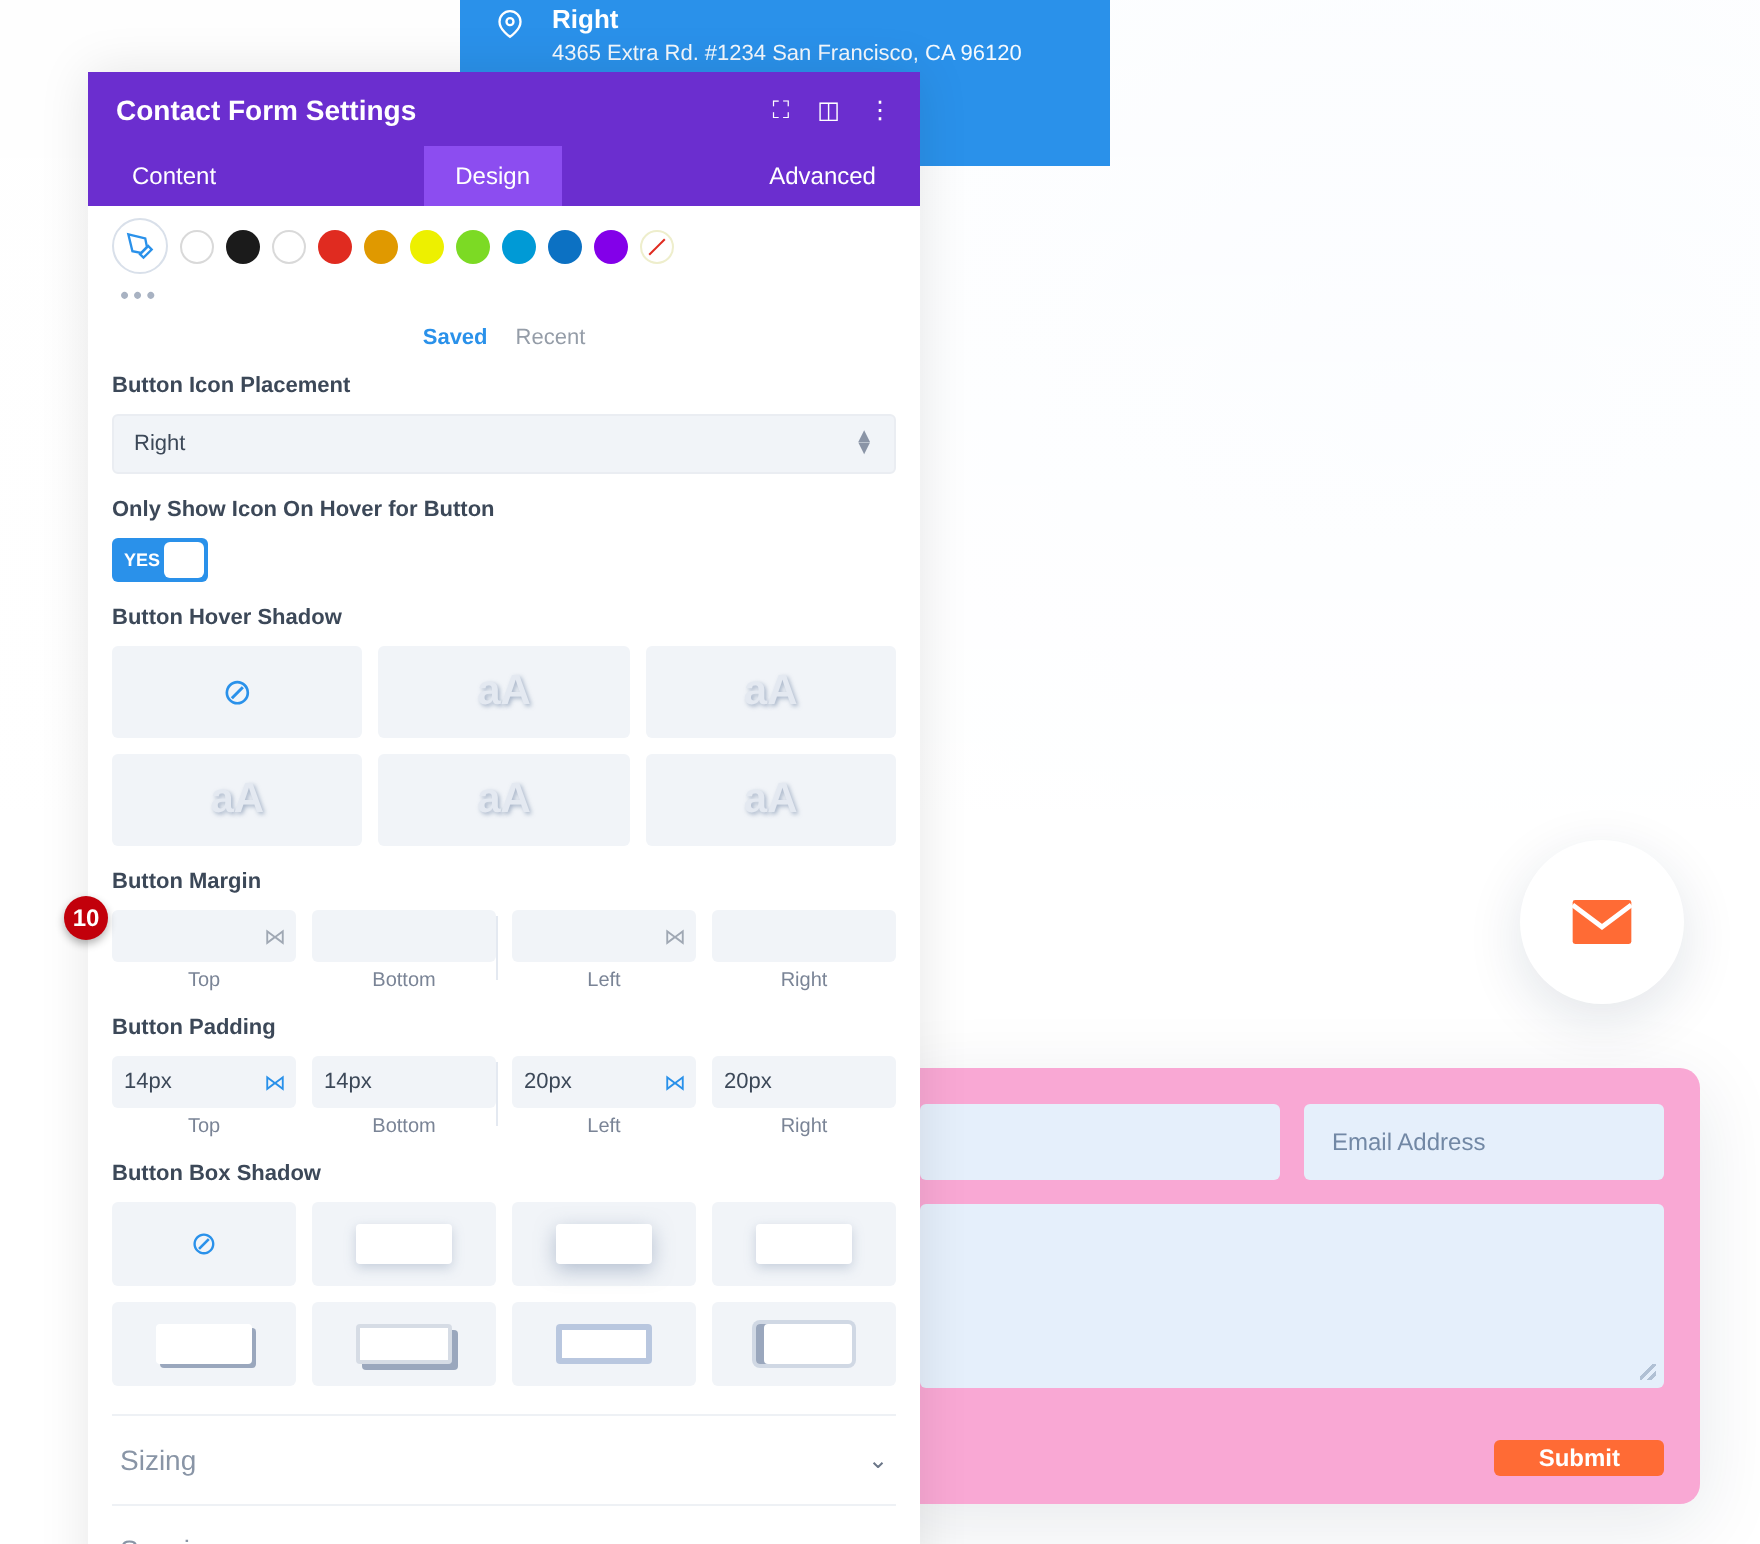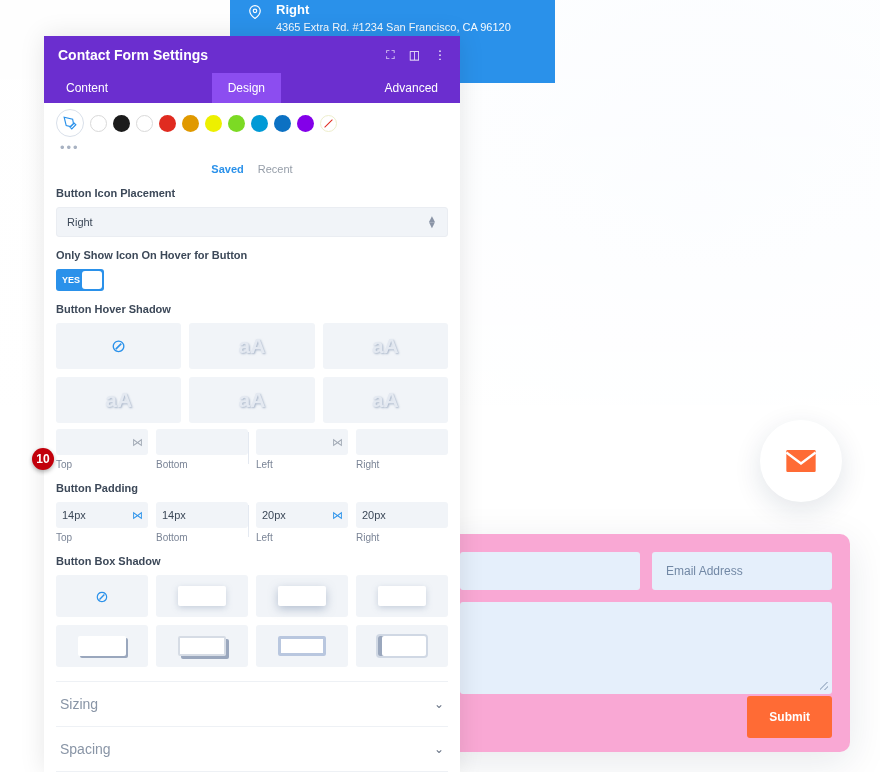--- a/index.html
+++ b/index.html
@@ -63,21 +63,21 @@
 .shadow-tile { background: #f1f4f8; border-radius: 3px; height: 46px; display: flex; align-items: center; justify-content: center; cursor: pointer; }
 .shadow-tile .none { color: #2a91ea; font-size: 18px; }
 .aA { font-size: 21px; font-weight: 800; color: #e4e9f1; text-shadow: 1px 1px 2px rgba(120,140,170,0.6); }
 
 .spacing-block { margin-top: 6px; }
 .spacing-row { display: grid; grid-template-columns: 1fr 1fr 1fr 1fr; gap: 8px; position: relative; align-items: center; }
 .sp-in { background: #f1f4f8; border-radius: 3px; height: 26px; display: flex; align-items: center; padding: 0 6px; font-size: 11px; color: #3c4858; position: relative; }
 .sp-in .link { position: absolute; right: 5px; color: #2a91ea; font-size: 11px; }
 .sp-in .link.grey { color: #a0a8b4; }
 .sp-labels { display: grid; grid-template-columns: 1fr 1fr 1fr 1fr; gap: 8px; margin-top: 4px; }
-.sp-lab { font-size: 10px; color: #7a8496; }
+.sp-lab { text-align: center; font-size: 10px; color: #7a8496; }
 .mid-sep { position: absolute; left: 50%; top: 3px; height: 32px; width: 1px; background: #e4e9f1; transform: translateX(-4px); }
 
 .marker { position: absolute; left: 32px; top: 448px; width: 22px; height: 22px; border-radius: 50%; background: #c2000b; color: #fff; font-size: 12px; font-weight: 700; display: flex; align-items: center; justify-content: center; z-index: 20; box-shadow: 0 2px 4px rgba(0,0,0,0.3); }
 
 .box-grid { display: grid; grid-template-columns: 1fr 1fr 1fr 1fr; gap: 8px; }
 .box-tile { background: #f1f4f8; border-radius: 3px; height: 42px; display: flex; align-items: center; justify-content: center; cursor: pointer; }
 .box-tile .none { color: #2a91ea; font-size: 16px; }
 .box-demo { width: 48px; height: 20px; background: #fff; border-radius: 2px; }
 .bs1 { box-shadow: 0 2px 6px rgba(120,140,170,0.35); }
 .bs2 { box-shadow: 0 3px 10px rgba(120,140,170,0.5); }
@@ -88,21 +88,21 @@
 
 .accordion { display: flex; justify-content: space-between; align-items: center; border-top: 1px solid #eef1f5; padding: 14px 4px; font-size: 14px; color: #8995a6; cursor: pointer; }
 .accordion .chev { font-size: 12px; color: #6b7688; }
 
 
 .form-card { position: absolute; left: 442px; top: 534px; width: 408px; height: 218px; background: #f9a8d4; border-radius: 10px; box-shadow: 0 10px 40px rgba(20,40,70,0.1); z-index: 3; padding: 18px 18px; }
 .form-row { display: flex; gap: 12px; }
 .form-field { background: #e5effb; border-radius: 3px; padding: 12px 14px; font-size: 12px; color: #7288a5; }
 .msg-field { background: #e5effb; border-radius: 3px; margin-top: 12px; padding: 12px 14px; font-size: 12px; color: #7288a5; height: 92px; position: relative; }
 .msg-field .resize { position: absolute; right: 4px; bottom: 4px; width: 8px; height: 8px; background: linear-gradient(135deg, transparent 40%, #b0c0d4 40%, #b0c0d4 55%, transparent 55%, transparent 70%, #b0c0d4 70%, #b0c0d4 85%, transparent 85%); }
-.submit-btn { position: absolute; right: 18px; bottom: 14px; padding: 14px 22px; background: #ff6b35; color: #fff; font-size: 12px; font-weight: 600; border-radius: 3px; cursor: pointer; }
+.submit-btn { position: absolute; right: 18px; bottom: 14px; padding: 2px 22px; background: #ff6b35; color: #fff; font-size: 12px; font-weight: 600; border-radius: 3px; cursor: pointer; }
 
 
 .fab { position: absolute; left: 760px; top: 420px; width: 82px; height: 82px; border-radius: 50%; background: #fff; box-shadow: 0 8px 28px rgba(20,40,70,0.12); display: flex; align-items: center; justify-content: center; z-index: 5; }
 
 
 .dark-frag { position: absolute; left: 460px; top: 460px; width: 30px; height: 238px; background: #fff; z-index: 2; border-radius: 0 0 10px 0; }
 .dark-frag .txt1 { position: absolute; left: 4px; top: 100px; font-size: 11px; color: #7e8aa0; }
 .dark-frag .txt2 { position: absolute; left: 3px; top: 150px; font-size: 11px; color: #7e8aa0; }
 </style>
 </head>
@@ -193,20 +193,21 @@
           <span class="aA">aA</span>
         </div>
       <div class="shadow-tile">
           <span class="aA">aA</span>
         </div>
       <div class="shadow-tile">
           <span class="aA">aA</span>
         </div>
     </div>
 
+    <div class="sec-label">Button Margin</div>
     <div class="spacing-block">
       <div class="spacing-row">
         <div class="sp-in">
             <span class="link grey">⋈</span>
           </div>
         <div class="sp-in"></div>
         <div class="mid-sep"></div>
         <div class="sp-in">
             <span class="link grey">⋈</span>
           </div>

